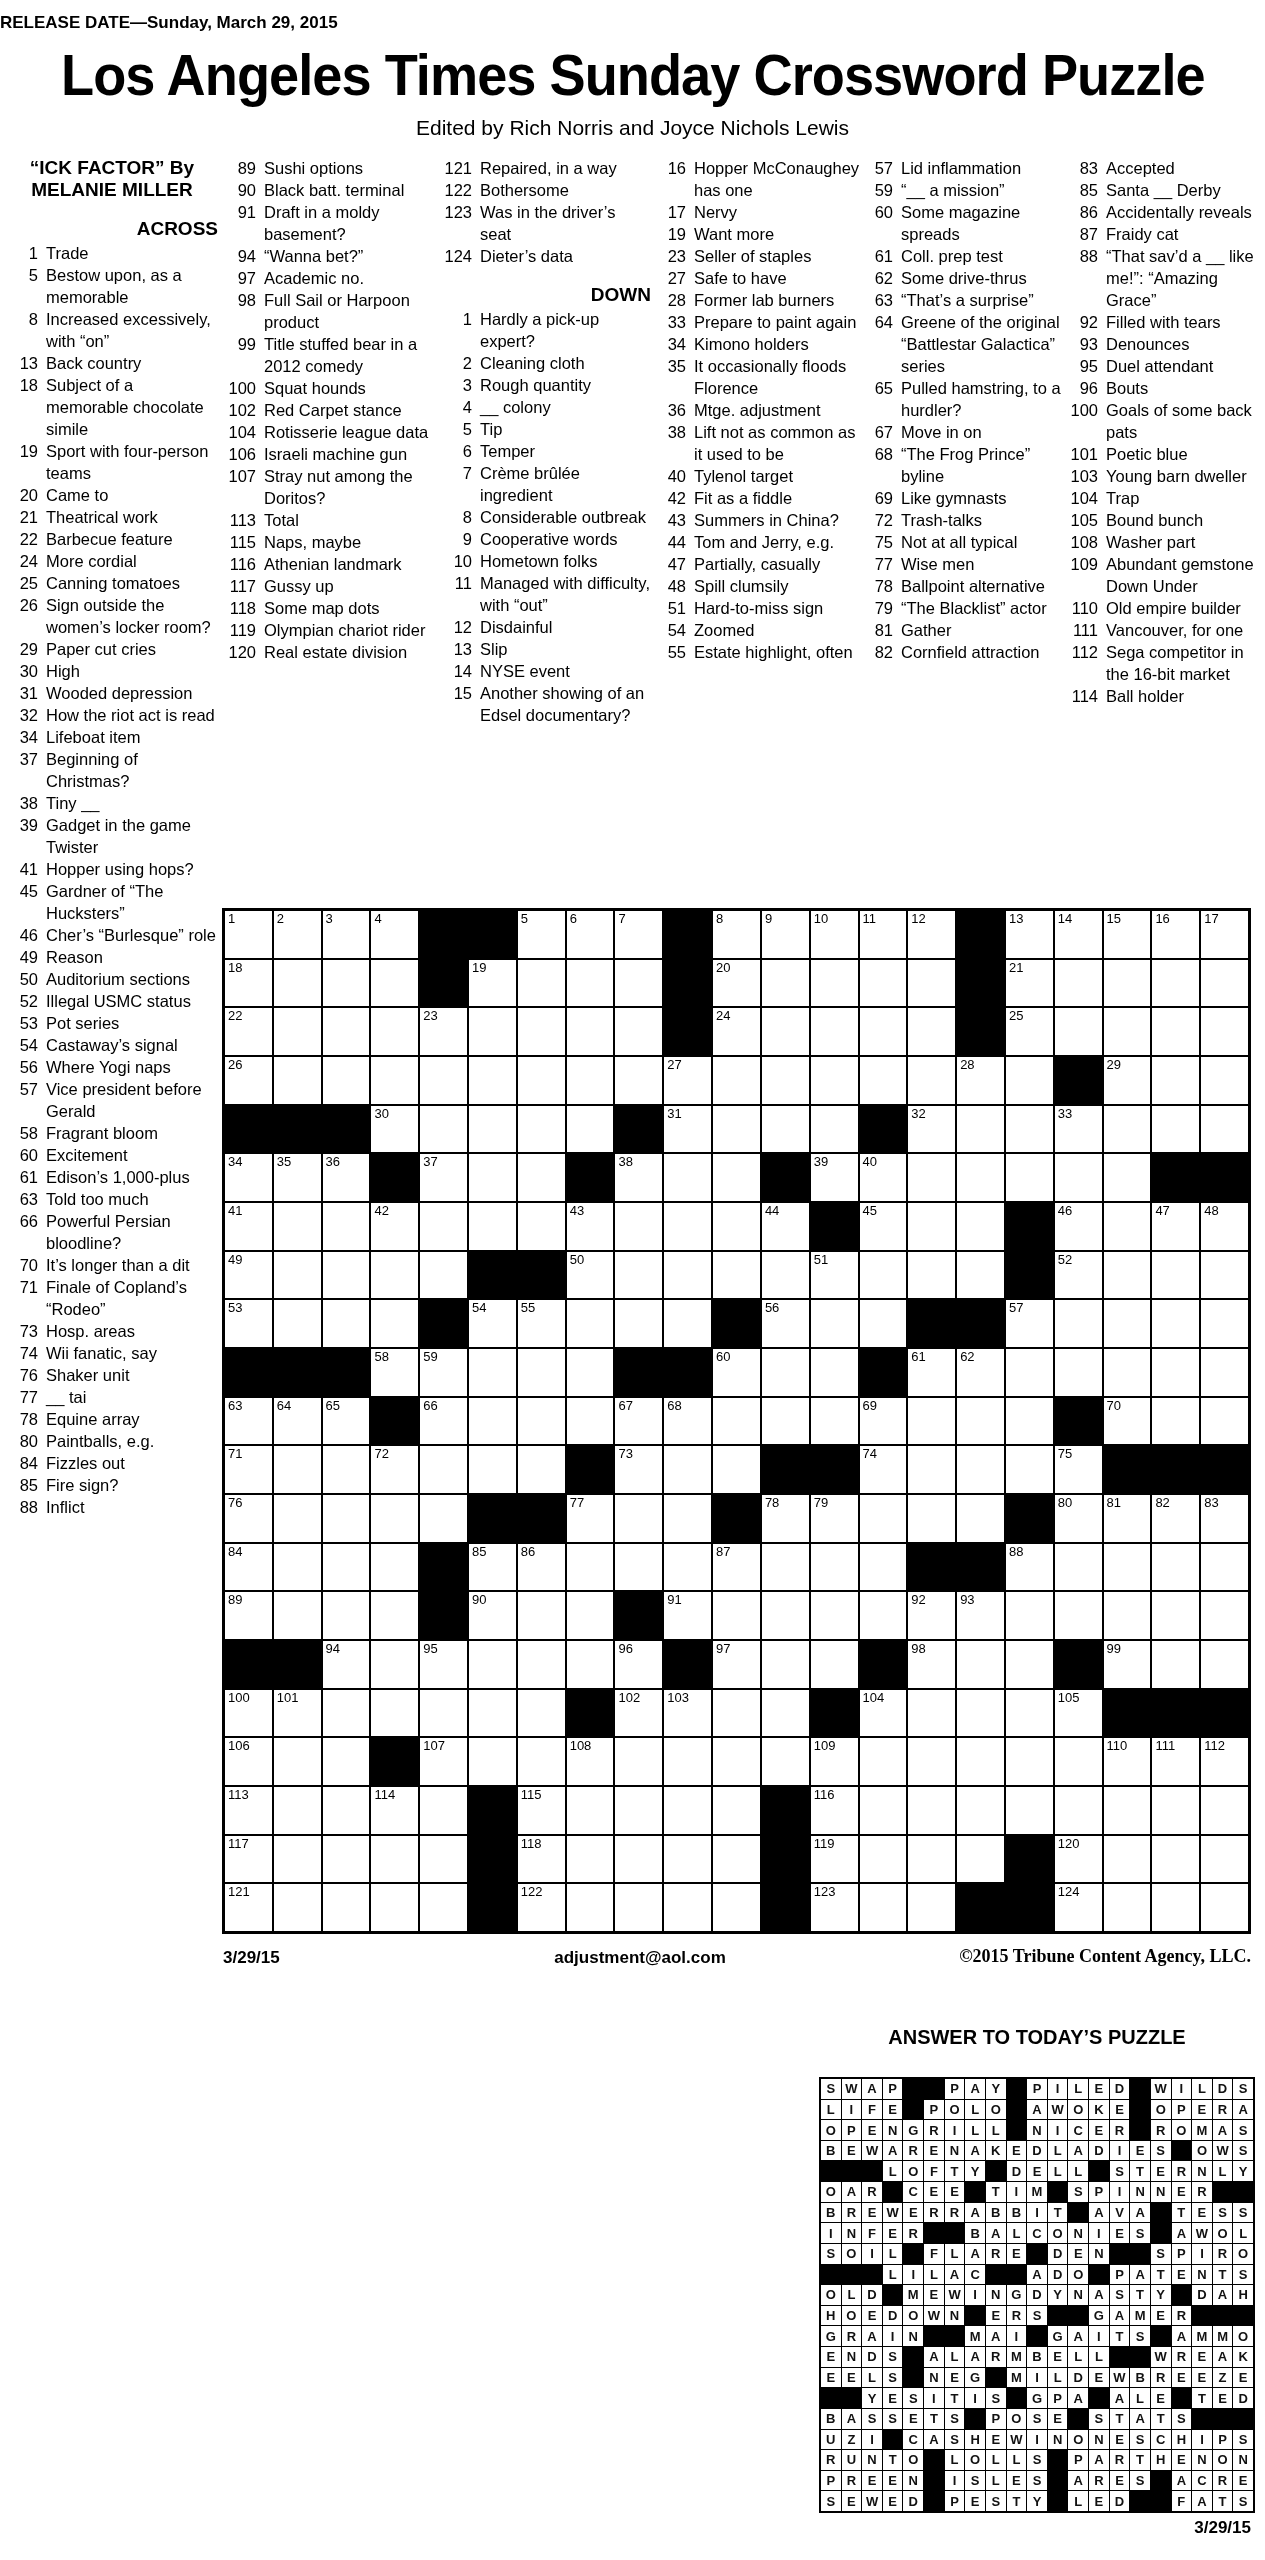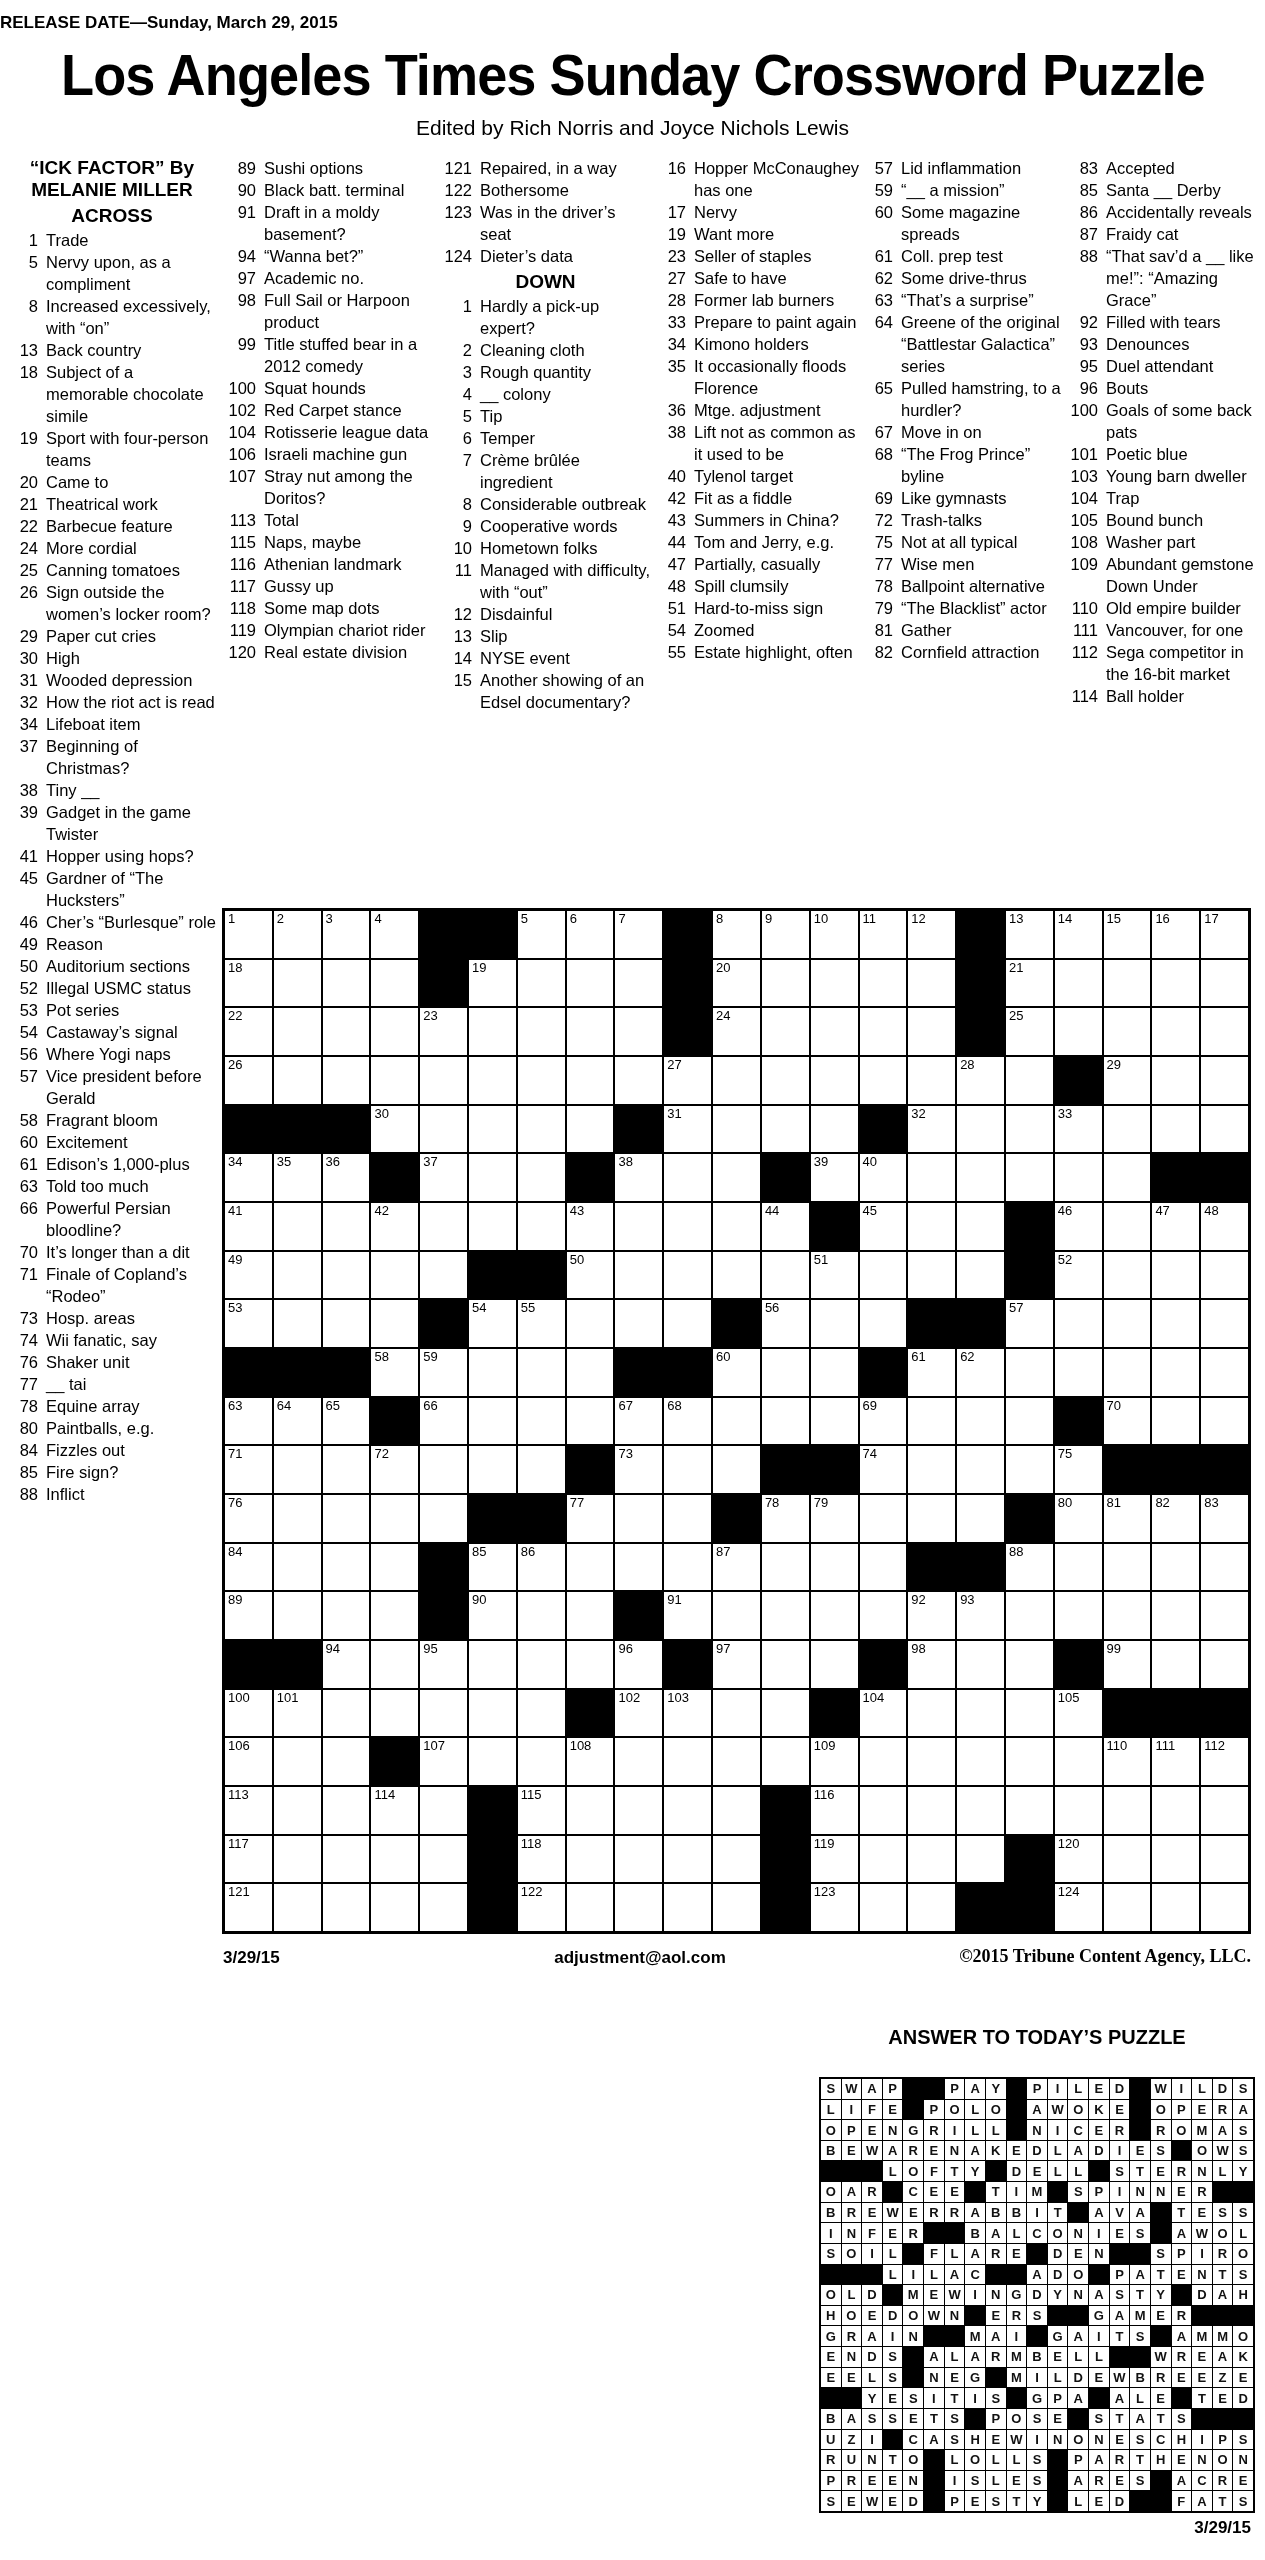--- a/index.html
+++ b/index.html
@@ -18,22 +18,22 @@
 
   .col { position:absolute; top:157px; font-size:16.5px; line-height:22px; }
   #col1 { left:6px;    width:212px; }
   #col2 { left:224px;  width:211px; }
   #col3 { left:440px;  width:211px; }
   #col4 { left:654px;  width:207px; }
   #col5 { left:861px;  width:203px; }
   #col6 { left:1066px; width:199px; }
 
   .byline { font-weight:bold; font-size:19px; line-height:22px; text-align:center; }
-  .list-header { font-weight:bold; font-size:19px; line-height:20px; text-align:center;
-    margin-top:5px; margin-bottom:3px; }
+  .list-header { font-weight:bold; font-size:19px; line-height:20px; text-align:right;
+    margin-top:18px; margin-bottom:3px; }
   .clue { position:relative; padding-left:40px; }
   .clue .cnum { position:absolute; left:0; top:0; width:32px; text-align:right; }
   .clue .ctext { display:block; }
 
   #grid { position:absolute; left:222px; top:908px; width:1029px; height:1026px;
     background:#000; padding:3px; display:grid;
     grid-template-columns:repeat(21,1fr); grid-template-rows:repeat(21,1fr); gap:2px; }
   .gcell { background:#fff; position:relative; }
   .gcell.black { background:#000; }
   .gcell .num { position:absolute; top:1px; left:3px; font-size:13px; line-height:14px; }
@@ -66,21 +66,21 @@
       <div>“ICK FACTOR” By</div>
       <div>MELANIE MILLER</div>
     </div>
     <div class="list-header">ACROSS</div>
     <div class="clue">
       <span class="cnum">1</span>
       <span class="ctext">Trade</span>
     </div>
     <div class="clue">
       <span class="cnum">5</span>
-      <span class="ctext">Nervy upon, as a compliment</span>
+      <span class="ctext">Bestow upon, as a memorable</span>
     </div>
     <div class="clue">
       <span class="cnum">8</span>
       <span class="ctext">Increased excessively, with “on”</span>
     </div>
     <div class="clue">
       <span class="cnum">13</span>
       <span class="ctext">Back country</span>
     </div>
     <div class="clue">

